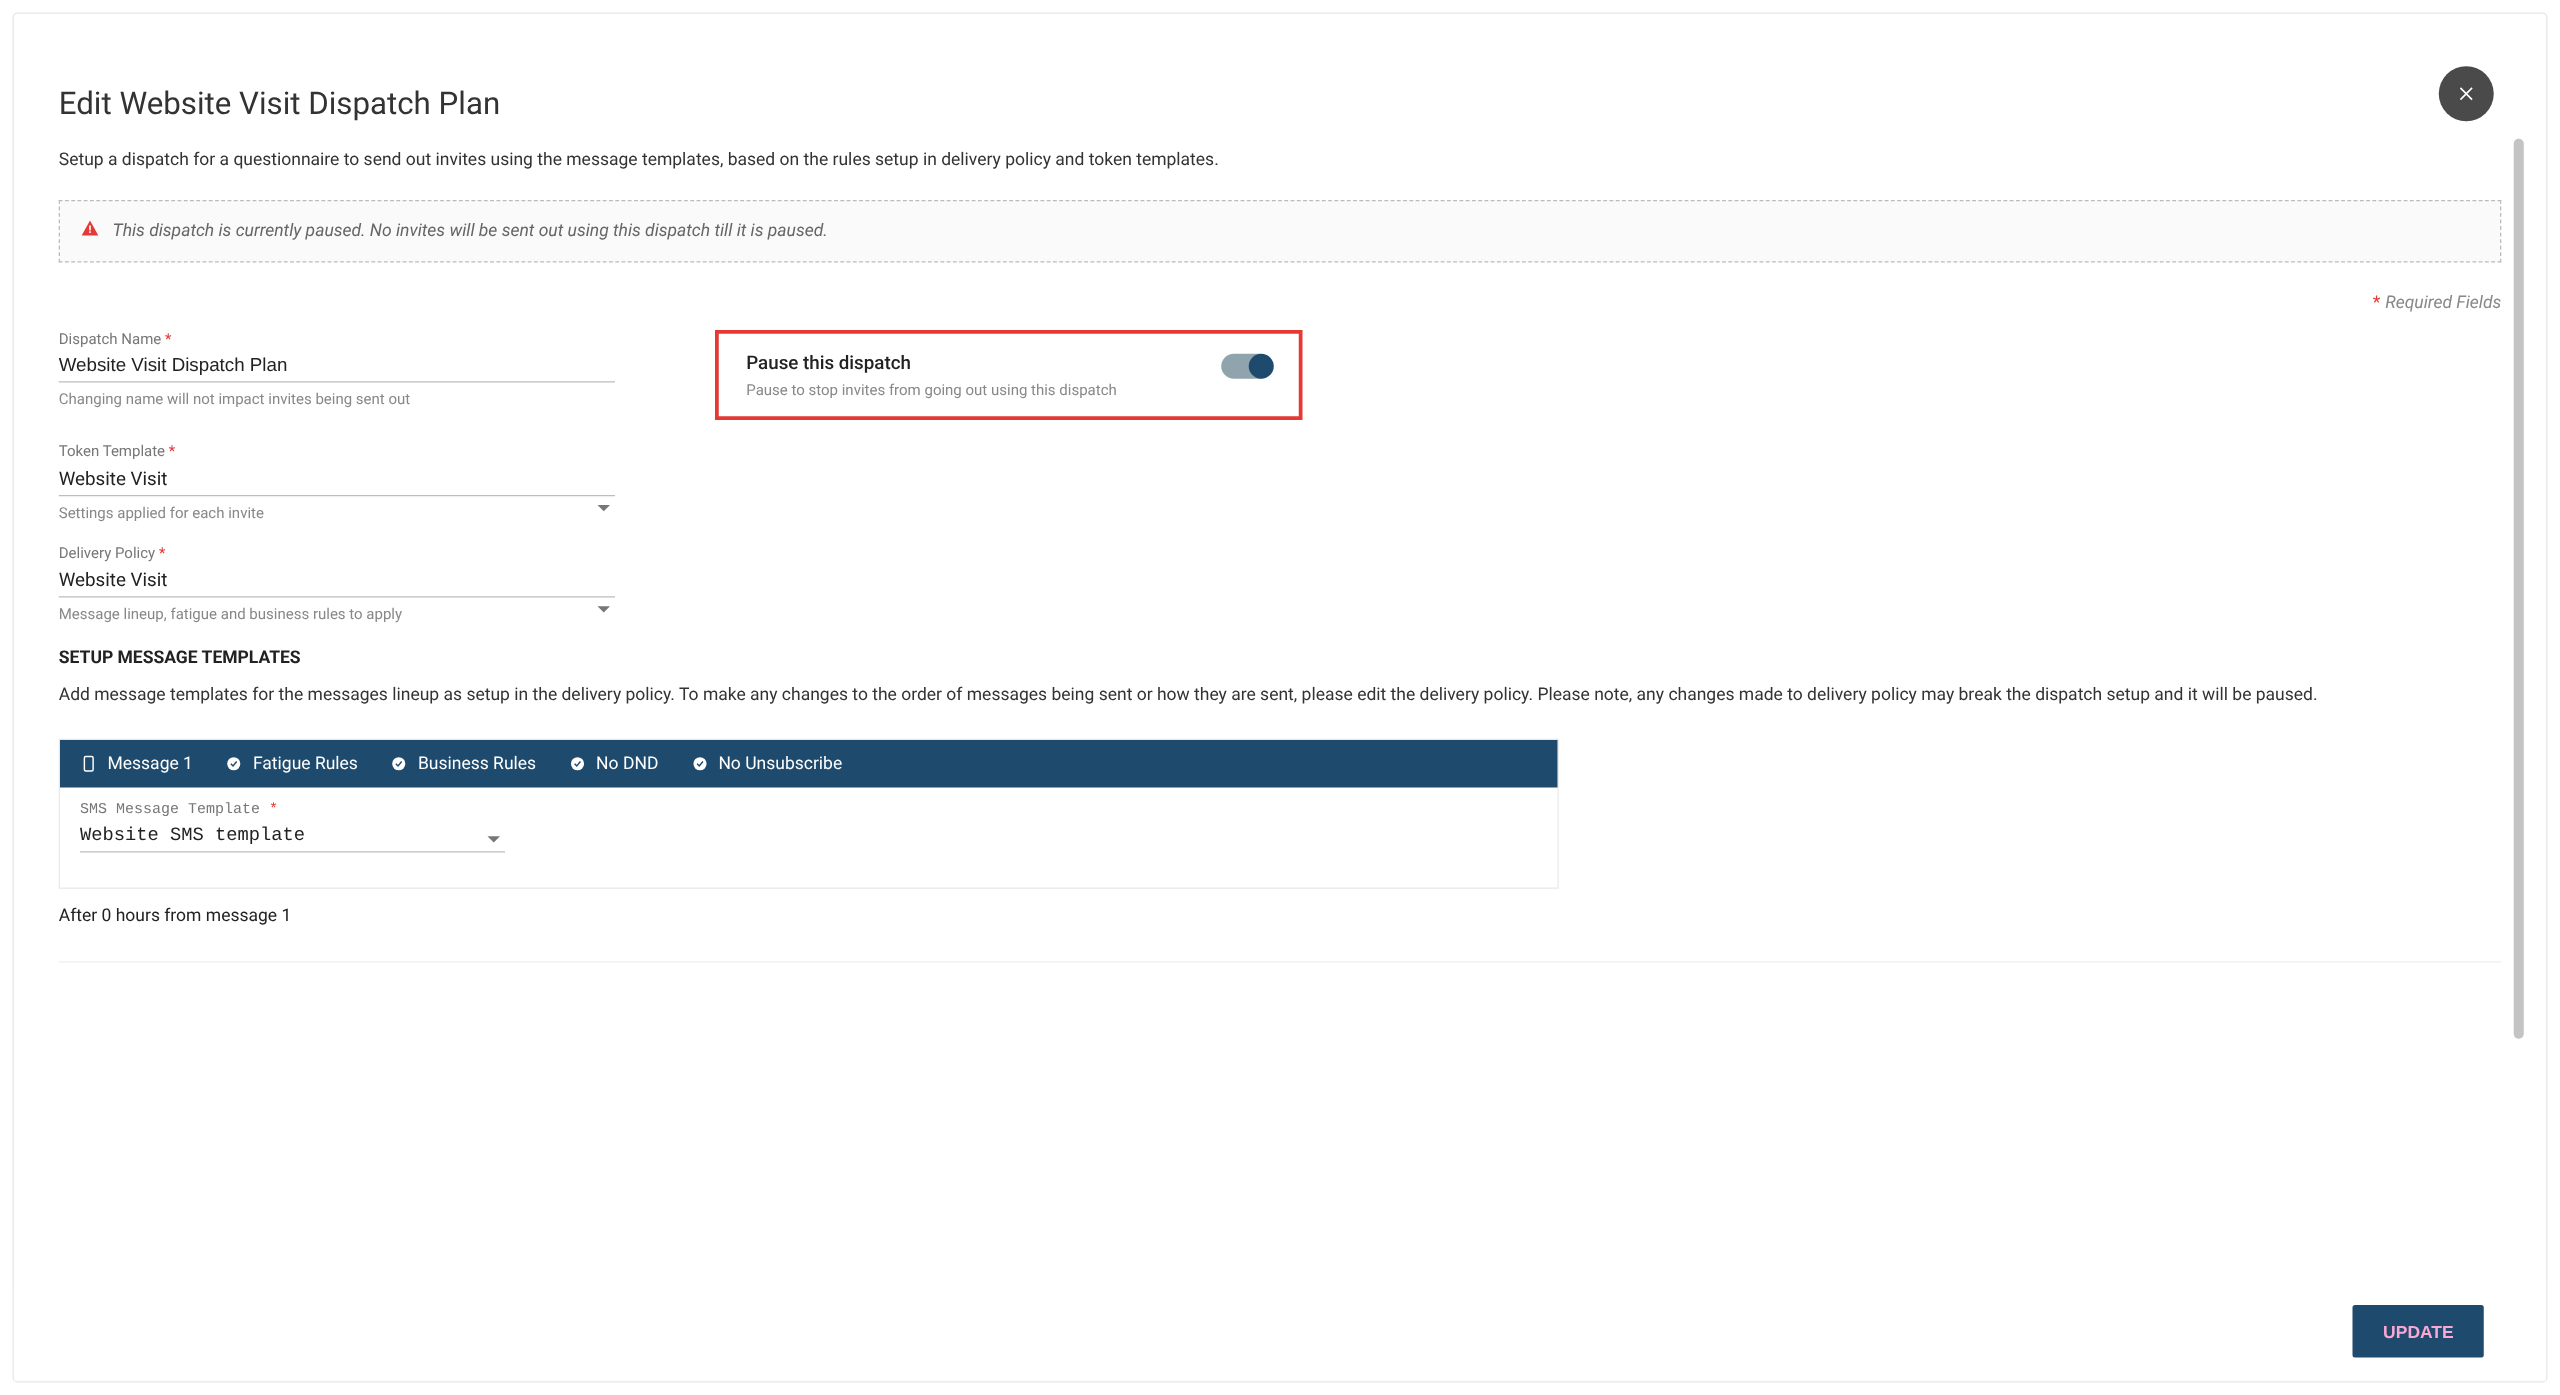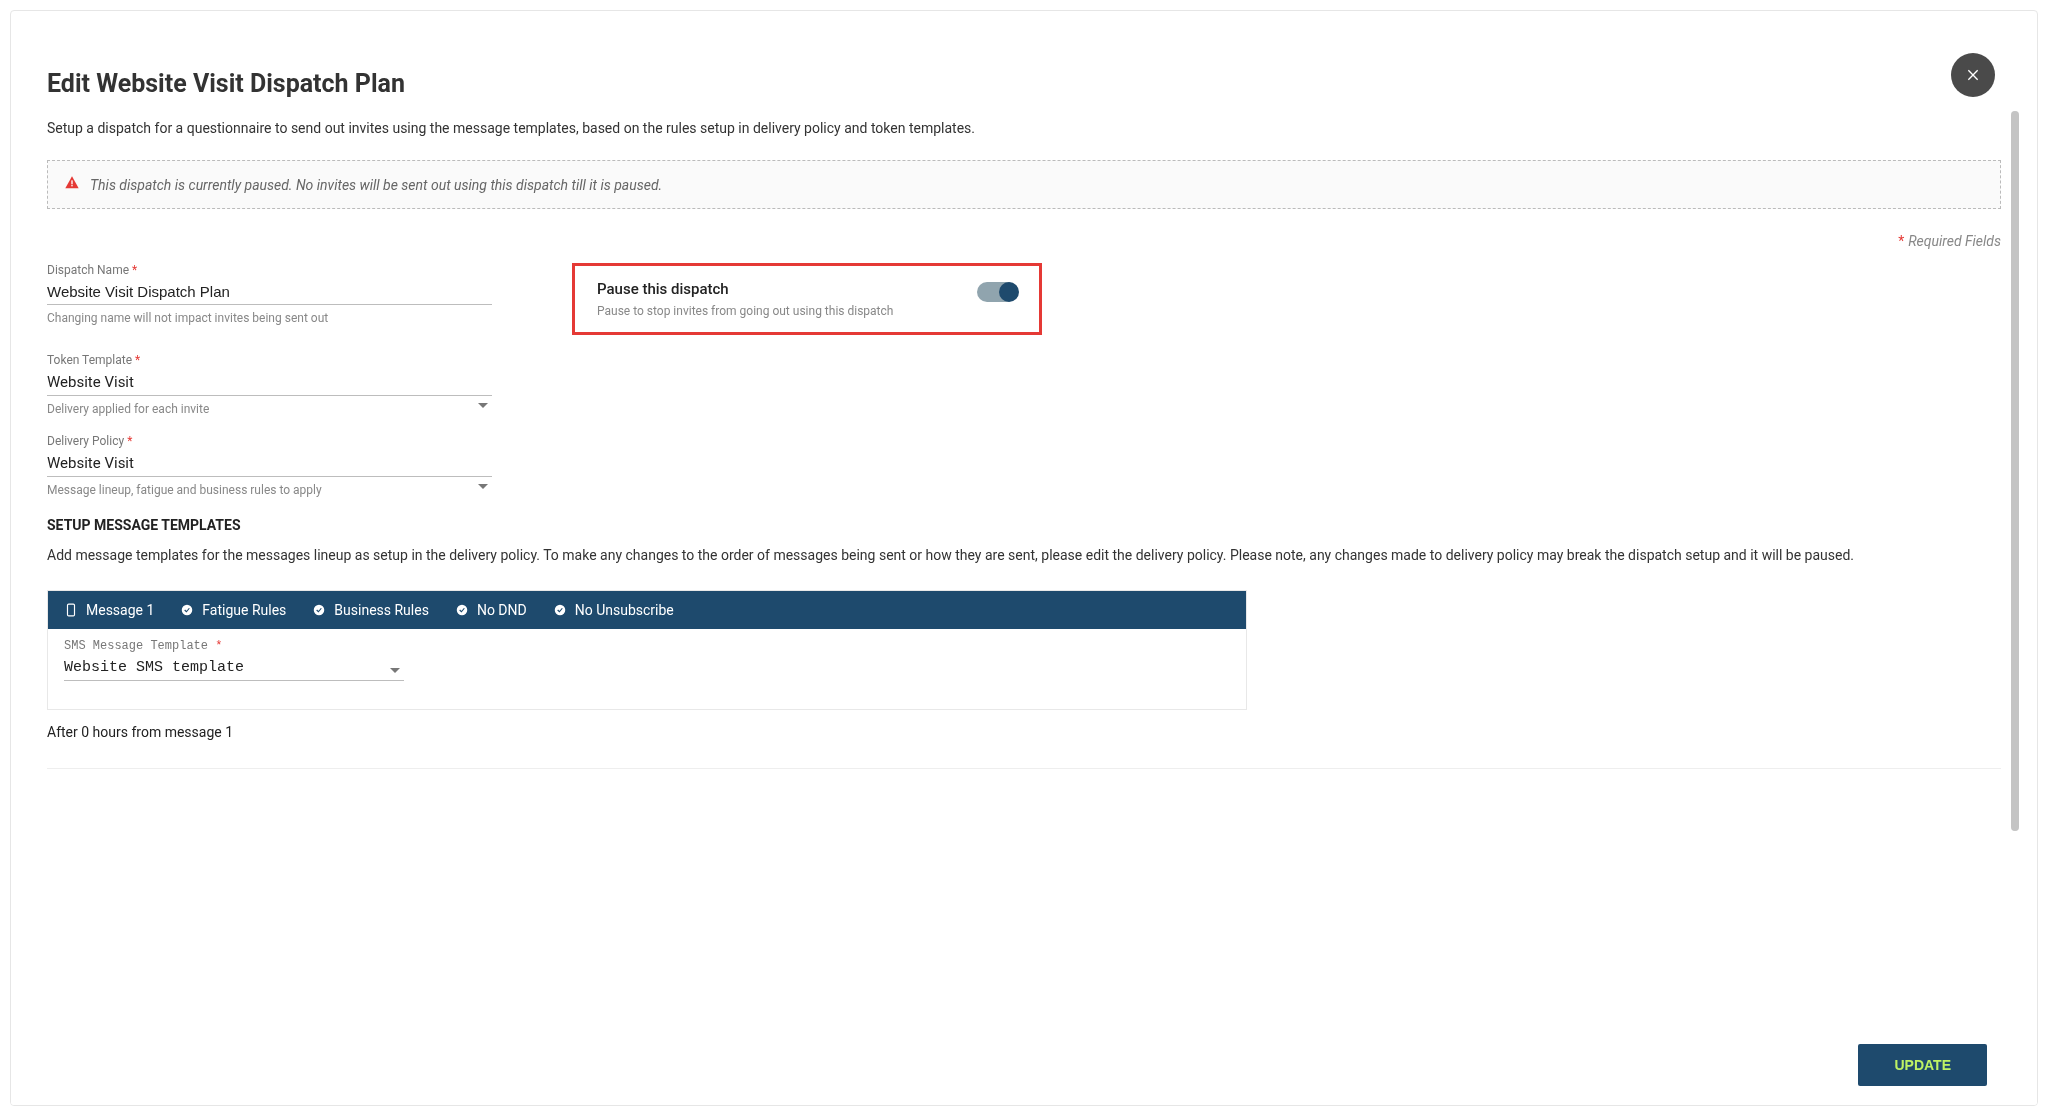--- a/index.html
+++ b/index.html
@@ -51,21 +51,21 @@
     border-radius: 4px;
   }
   .scroll-thumb {
     width: 100%;
     background: #c4c4c4;
     border-radius: 4px;
     height: 100%;
   }
   h1.title {
     font-size: 25px;
-    font-weight: 700;
+    font-weight: 400;
     color: #333;
     margin-bottom: 22px;
   }
   .subtitle {
     font-size: 14px;
     color: #333;
     margin-bottom: 24px;
   }
   .alert-box {
     border: 1px dashed #bbb;
@@ -170,24 +170,24 @@
     bottom: 0; left: 0; right: 0;
     height: 80px;
     display: flex;
     align-items: center;
     justify-content: flex-end;
     padding: 0 50px;
     background: #fff;
   }
   .update-btn {
     background: #1e4a6d;
-    color: #bef264;
+    color: #f9a8d4;
     font-weight: 700;
     border: none;
-    padding: 13px 36px;
+    padding: 13px 24px;
     font-size: 14px;
     cursor: pointer;
     border-radius: 2px;
     margin-left: 16px;
   }
   hr.sep { border: none; border-top: 1px solid #eee; margin-top: 28px; }
 </style>
 </head>
 <body>
 
@@ -240,21 +240,21 @@
     </div>
 
 
     <div class="form-row">
       <div class="field field-select">
         <div class="field-label">
           <span>Token Template</span> <span class="ast">*</span>
         </div>
         <div class="field-input">Website Visit</div>
         <span class="caret"></span>
-        <div class="field-help">Delivery applied for each invite</div>
+        <div class="field-help">Settings applied for each invite</div>
       </div>
     </div>
 
     <div class="form-row">
       <div class="field field-select">
         <div class="field-label">
           <span>Delivery Policy</span> <span class="ast">*</span>
         </div>
         <div class="field-input">Website Visit</div>
         <span class="caret"></span>

